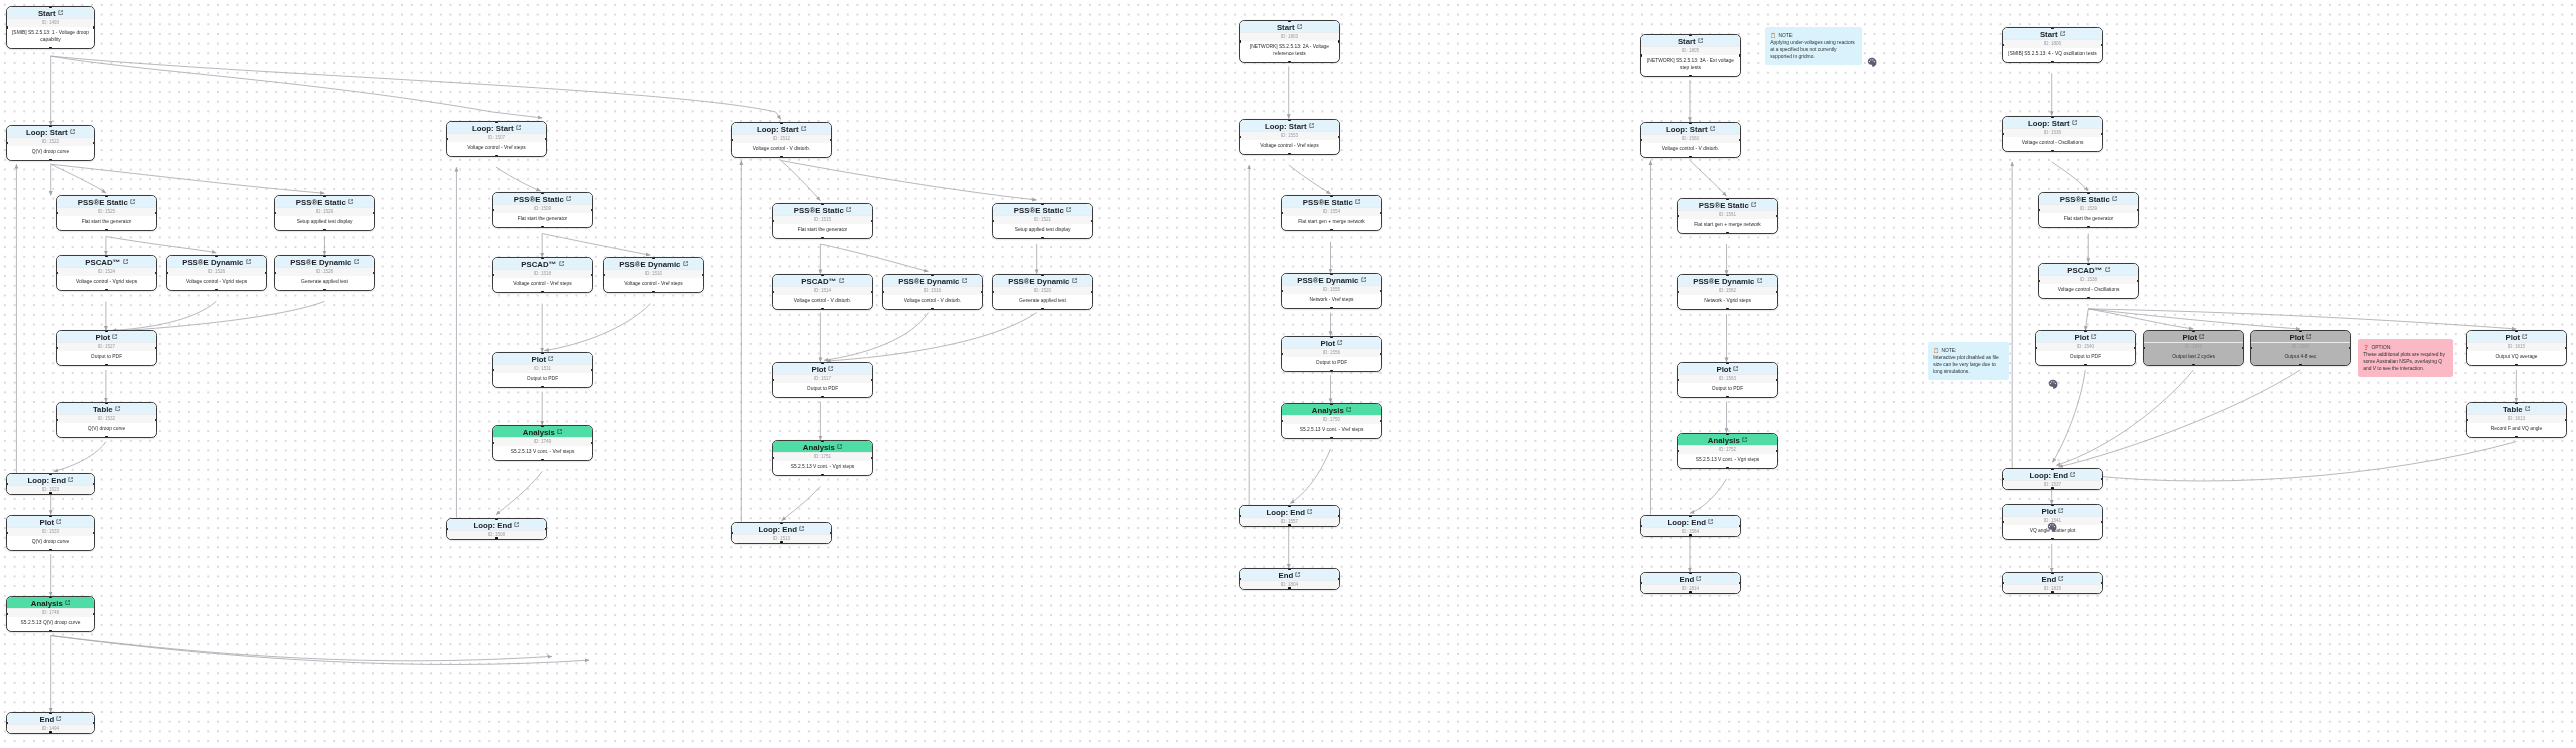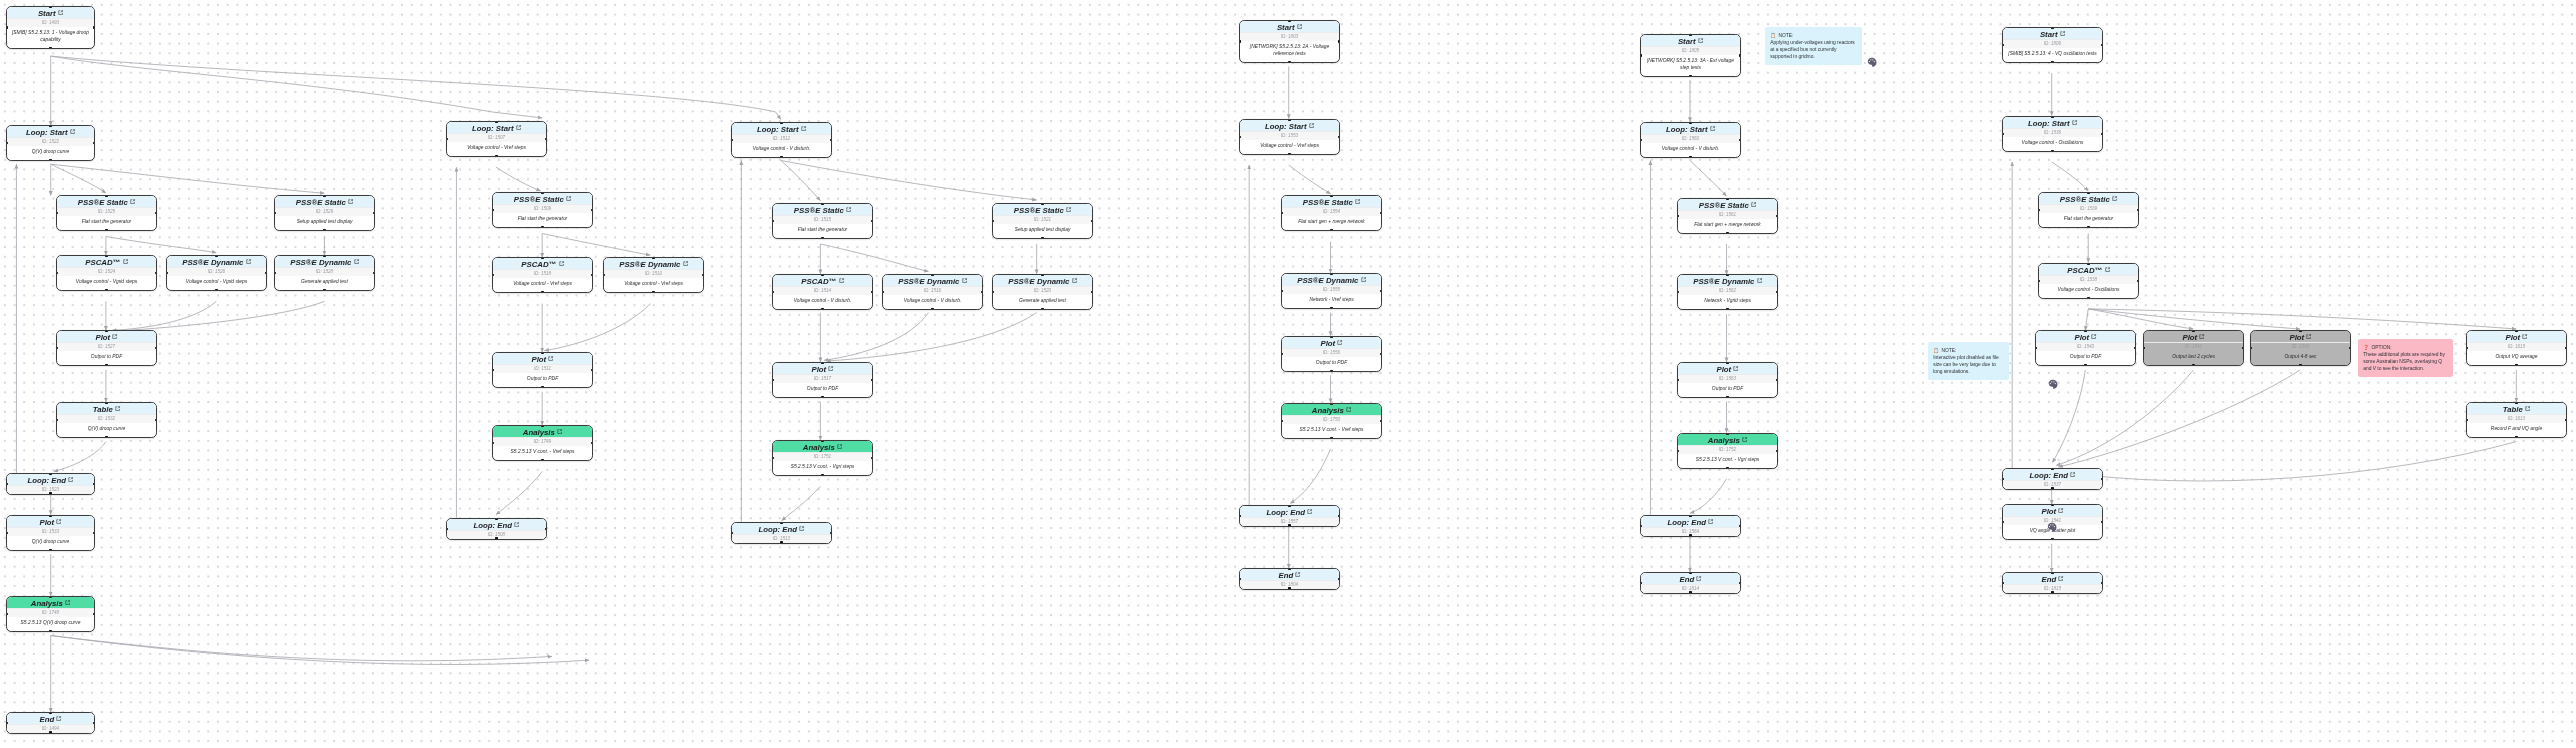--- a/index.html
+++ b/index.html
@@ -15,21 +15,20 @@
   }
   #edges{position:absolute;left:0;top:0;width:2576px;height:749px;pointer-events:none;}
   .node{
     position:absolute;
     box-sizing:border-box;
     border:0.7px solid #3b3b3b;
     border-radius:5.2px;
     background:#ffffff;
     overflow:hidden;
     box-shadow:0 0.7px 1.5px rgba(0,0,0,0.10);
-    font-style:italic;
   }
   .node .hdr{
     display:flex;align-items:center;justify-content:center;gap:2.2px;
     background:#e2f3fb;
     padding:1.5px 3px 0.7px 3px;
     font-size:7.8px;font-weight:bold;color:#1d1d20;
     line-height:9px;white-space:nowrap;
   }
   .node.analysis .hdr{background:#4fdda5;}
   .node.grey{background:#b4b4b4;}

